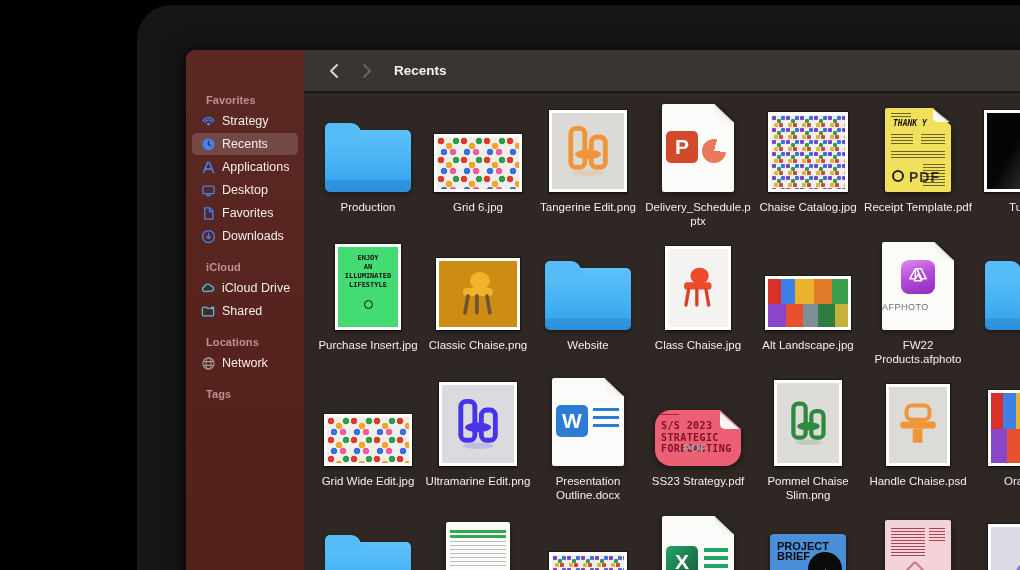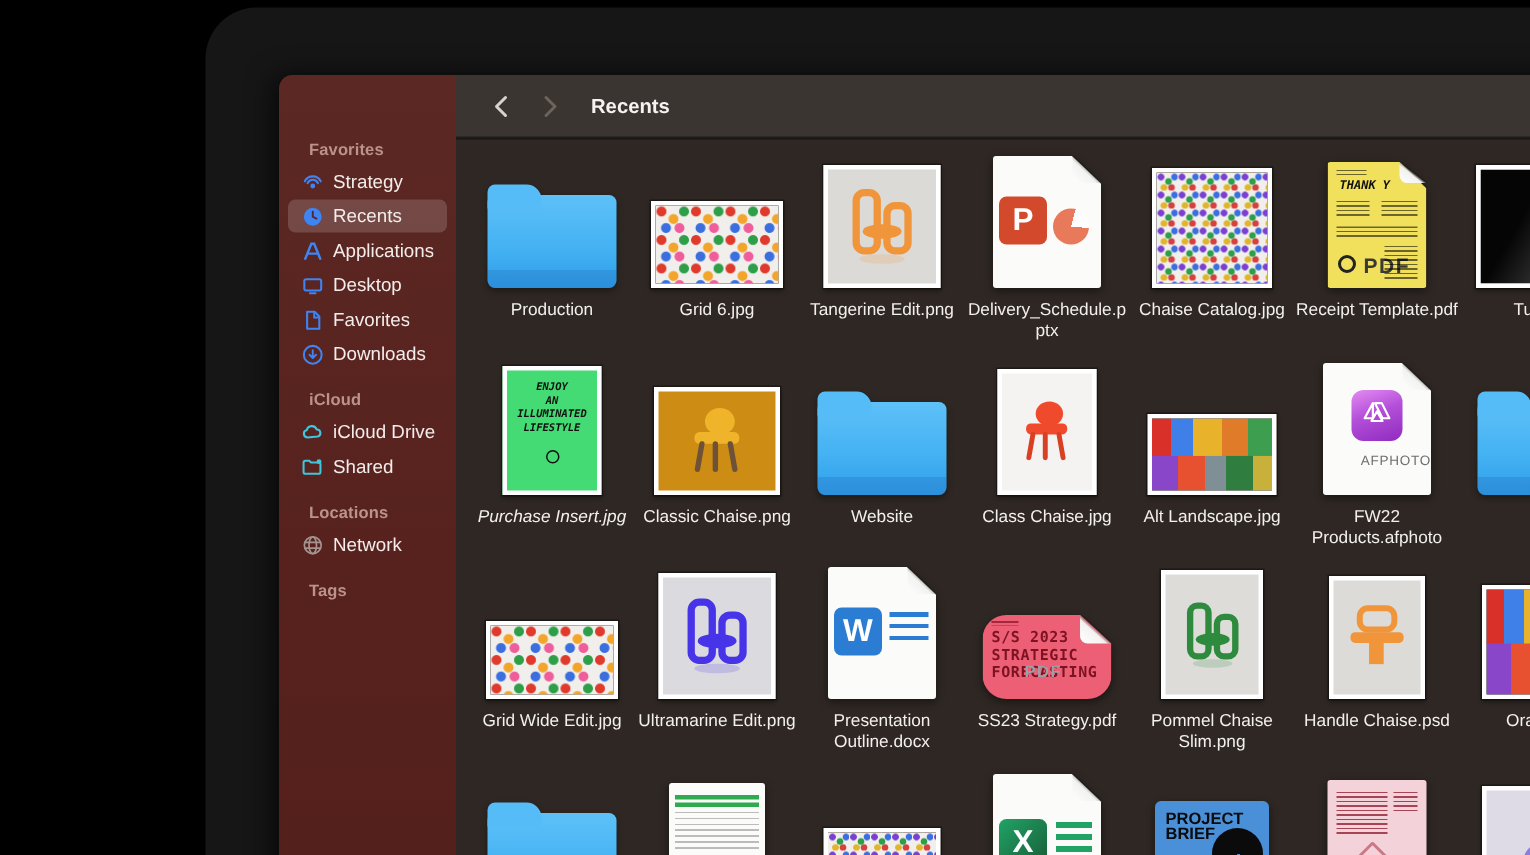--- a/index.html
+++ b/index.html
@@ -99,21 +99,21 @@
         background:repeating-linear-gradient(#21a366 0 4px,transparent 4px 8px);}
   .ppt-pie{position:absolute;border-radius:50%;
         background:conic-gradient(from 15deg,#fdfdfd 0 80deg,#e8795b 80deg 360deg);}
   .tiny-lines{position:absolute;background:repeating-linear-gradient(rgba(0,0,0,.55) 0 1px,transparent 1px 3px);}
   .tiny-lines.red{background:repeating-linear-gradient(rgba(140,20,40,.75) 0 1px,transparent 1px 3px);}
   .receipt-title{position:absolute;font-weight:700;color:#111;font-family:"DejaVu Sans Mono",monospace;font-style:italic;}
   .pdf-mark{position:absolute;font-weight:700;color:#3a3a35;letter-spacing:1px;}
   .ring{position:absolute;border:2px solid #222;border-radius:50%;}
   .afphoto-icon{position:absolute;border-radius:8px;background:linear-gradient(160deg,#e48cf2 0%,#b44fd9 45%,#8f2bbf 100%);
         display:flex;align-items:center;justify-content:center;}
-  .afphoto-caption{position:absolute;width:100%;text-align:right;color:#6f6f6f;font-size:9px;letter-spacing:.5px;}
+  .afphoto-caption{position:absolute;width:100%;text-align:left;color:#6f6f6f;font-size:9px;letter-spacing:.5px;}
   .pinkpdf-text{position:absolute;font-family:"DejaVu Sans Mono",monospace;font-weight:700;
         color:#7c1322;font-size:10px;line-height:11.5px;letter-spacing:.4px;}
   .brief-text{position:absolute;font-weight:700;color:#0b0b0b;font-size:11px;line-height:10px;}
   .brief-pie{position:absolute;border-radius:50%;background:conic-gradient(from 200deg,#0b0b0b 0 270deg,transparent 270deg 360deg);}
   .sheet-band{position:absolute;left:4px;right:4px;height:3px;background:#2faa4e;}
   .sheet-grid{position:absolute;left:4px;right:4px;background:repeating-linear-gradient(rgba(0,0,0,.25) 0 1px,transparent 1px 4px);}
 </style>
 </head>
 <body>
 
@@ -308,21 +308,21 @@
           <div class="tile-label">Receipt Template.pdf</div>
         </div>
         <div class="tile" style="left: 669px; top: 8px;">
           <div class="icon-zone">
             <div class="photo" style="width: 88px; height: 82px; background: rgb(236, 234, 230);">
               <div class="split-left"></div>
       </div>
           </div>
           <div class="tile-label">Tumble</div>
         </div>
-        <div class="tile" style="left: 9px; top: 146px; font-style: italic;">
+        <div class="tile" style="left: 9px; top: 146px;">
           <div class="icon-zone">
             <div class="photo" style="width: 66px; height: 86px; background: rgb(69, 219, 116);">
               <div class="poster">
       <div class="poster-text">ENJOY<br>AN<br>ILLUMINATED<br>LIFESTYLE</div>
       <div class="poster-circle"></div>
               </div>
             </div>
           </div>
           <div class="tile-label">Purchase Insert.jpg</div>
         </div>

